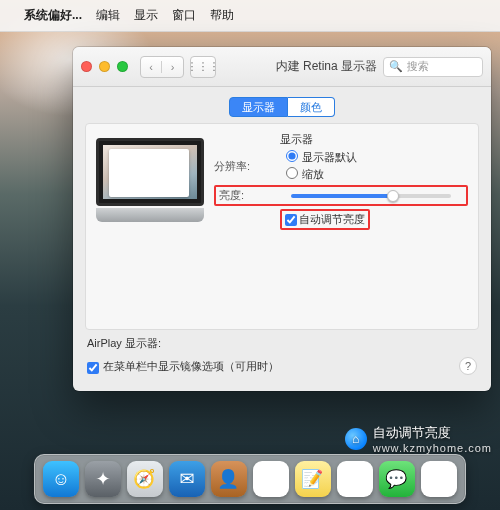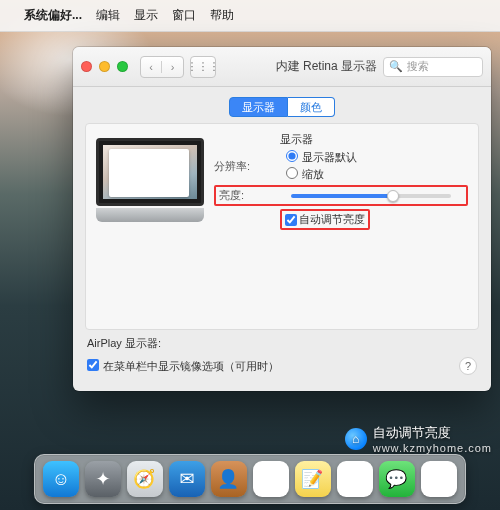--- a/index.html
+++ b/index.html
@@ -216,21 +216,21 @@
             </label>
           </div>
         </div>
       </div>
 
       <div class="bottom-bar" data-interactable="false">
         <div class="row">
           <span data-interactable="false">AirPlay 显示器:</span>
         </div>
         <div class="row">
-          <label data-interactable="true" style="display:flex;align-items:flex-start;gap:4px;">
+          <label data-interactable="true" style="display:flex;align-items:flex-end;gap:4px;">
             <input type="checkbox" checked="" data-interactable="true" style="">
             <span data-interactable="false">在菜单栏中显示镜像选项（可用时）</span>
           </label>
           <div class="help" data-interactable="true">?</div>
         </div>
       </div>
     </div>
   </div>
 
   <div class="wm" data-interactable="false">

